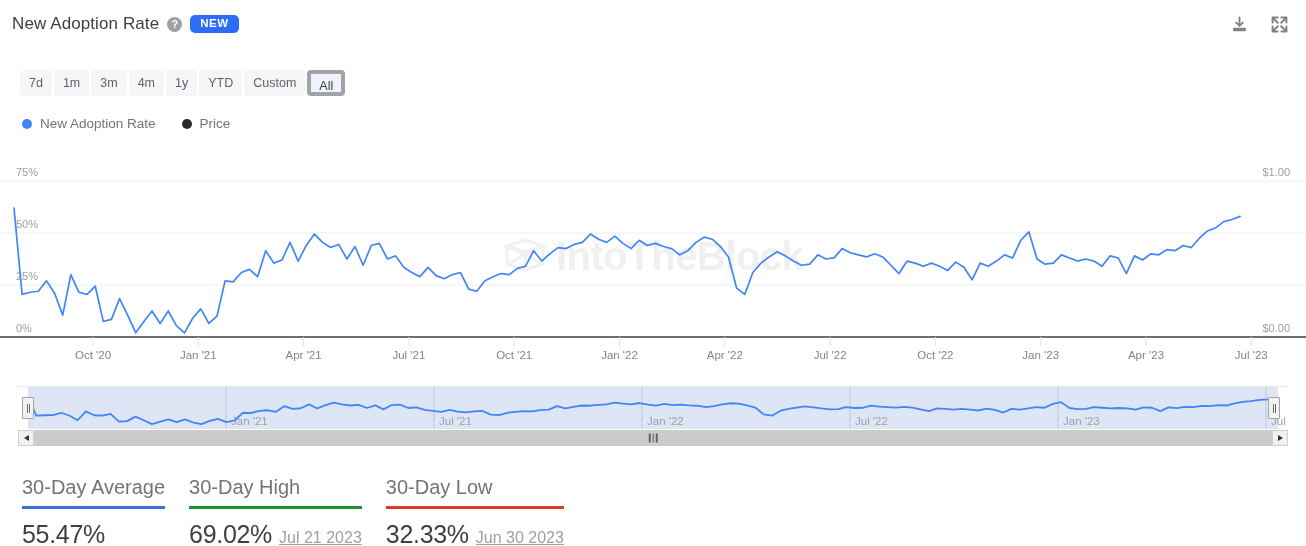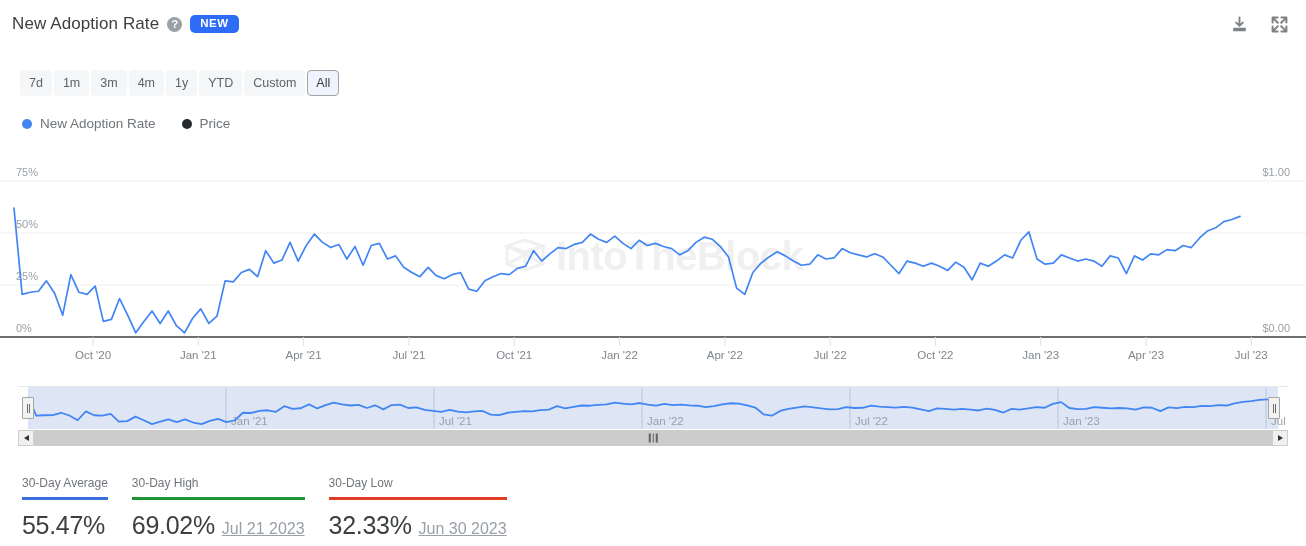--- a/index.html
+++ b/index.html
@@ -88,21 +88,21 @@
     border: 1px solid transparent;
     color: #5f6368;
     font-size: 12.5px;
     line-height: 24px;
     text-align: center;
     cursor: pointer;
     white-space: nowrap;
   }
   .range-btn.active {
     background: #eef3fd;
-    border: 1px solid #a3a3a3;
+    border: 4px solid #a3a3a3;
     color: #3c4043;
   }
 
   
   .legend {
     position: absolute;
     top: 116px; left: 22px;
     display: flex;
     align-items: center;
     gap: 26px;
@@ -225,21 +225,21 @@
 
   
   .stats {
     position: absolute;
     top: 476px; left: 22px;
     display: flex;
     gap: 0;
   }
   .stat { margin-right: 24px; }
   .stat-label {
-    font-size: 12px;
+    font-size: 20px;
     color: #70757a;
     padding-bottom: 7px;
     white-space: nowrap;
   }
   .stat-rule { height: 2.5px; width: 100%; }
   .stat-value-row {
     display: flex;
     align-items: baseline;
     gap: 7px;
     padding-top: 11px;

